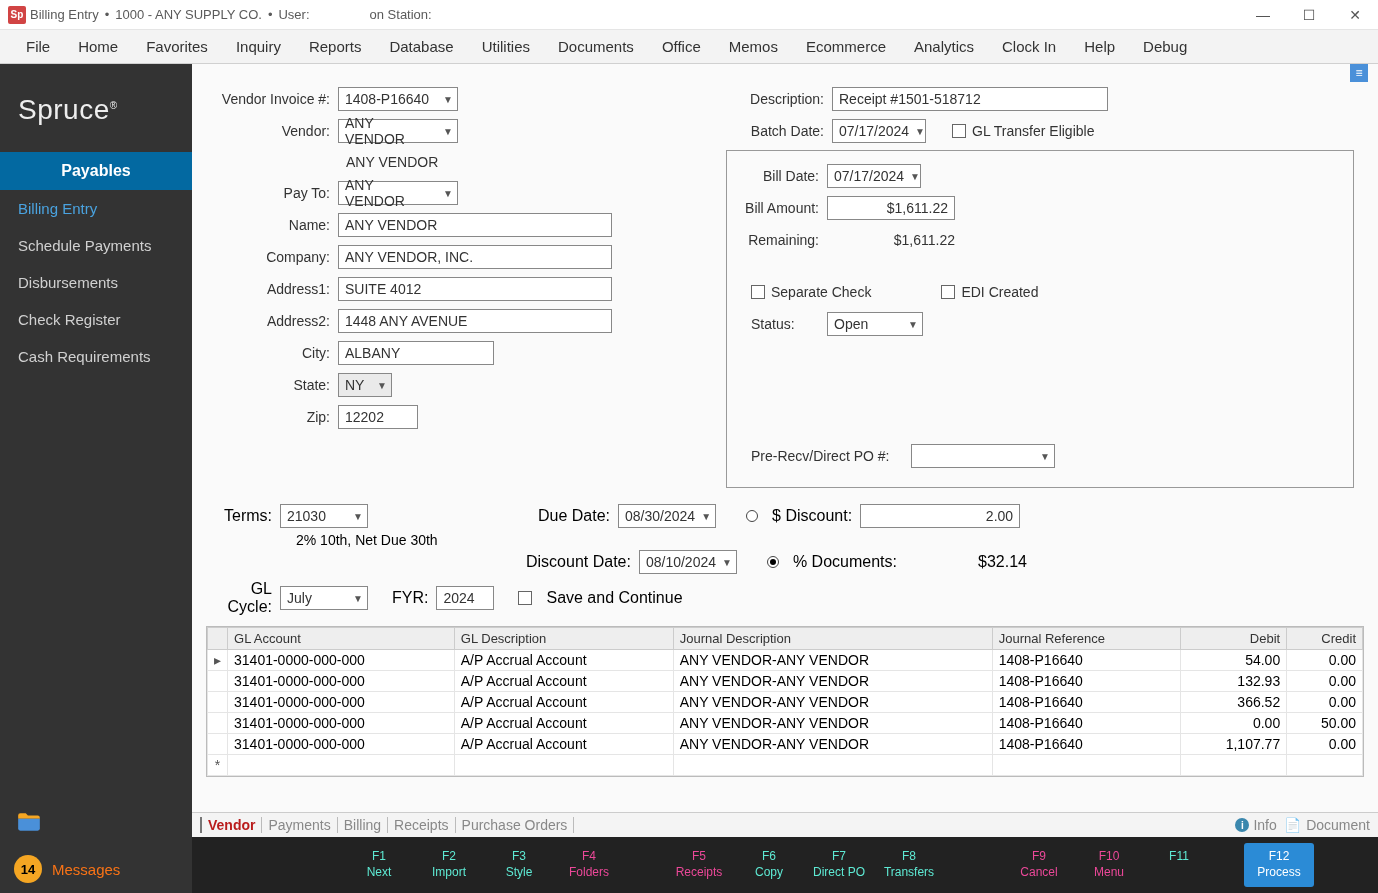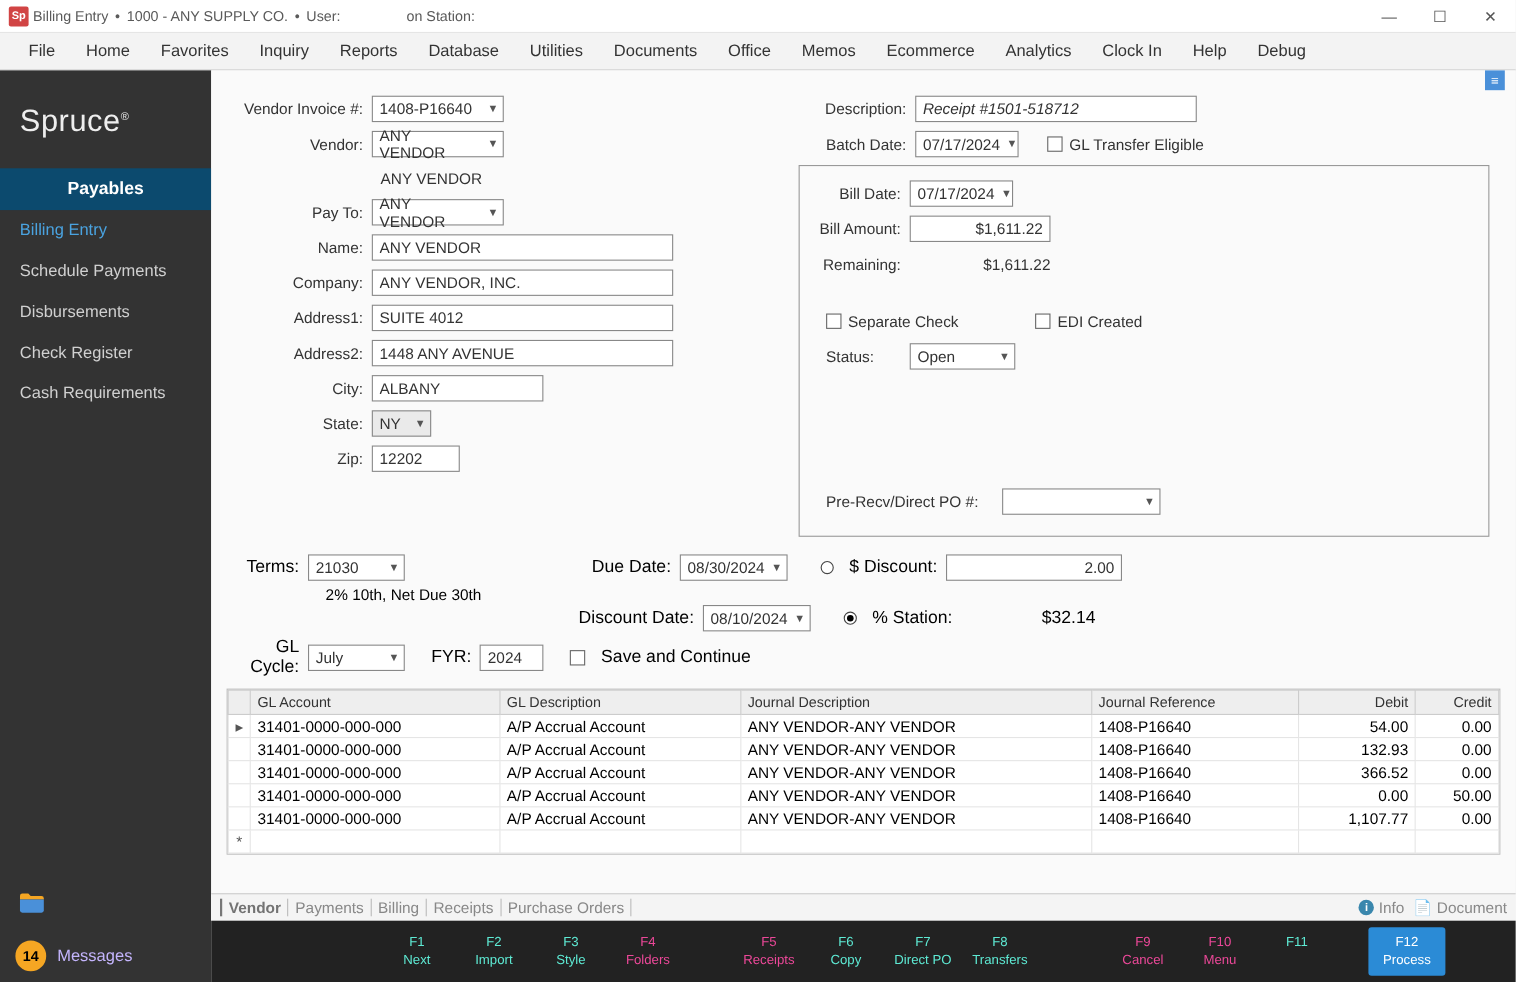--- a/index.html
+++ b/index.html
@@ -15,27 +15,27 @@
 .menubar { height: 34px; background: #f3f3f3; display: flex; align-items: center; padding: 0 12px; border-bottom: 1px solid #d0d0d0; }
 .menubar span { padding: 0 14px; color: #333; font-size: 15px; cursor: pointer; }
 
 
 .main { display: flex; height: calc(893px - 30px - 34px); }
 
 
 .sidebar { width: 192px; background: #333333; color: #fff; display: flex; flex-direction: column; }
 .brand { font-family: Georgia, serif; font-size: 28px; padding: 30px 18px 26px 18px; letter-spacing: 0.5px; color: #eee; position: relative; }
 .brand .reg { font-size: 10px; vertical-align: super; }
-.section-title { background: #0c4a6e; padding: 10px 16px; text-align: center; font-size: 16px; font-weight: 600; }
+.section-title { background: #0369a1; padding: 10px 16px; text-align: center; font-size: 16px; font-weight: 600; }
 .navitem { padding: 10px 18px; font-size: 15px; color: #d0d0d0; cursor: pointer; }
 .navitem.active { color: #4aa3e0; }
 .sidebar .flex { flex: 1; }
 .msgrow { display: flex; align-items: center; padding: 10px 14px; gap: 10px; }
 .msgbadge { width: 28px; height: 28px; border-radius: 50%; background: #f5a623; color: #000; display: flex; align-items: center; justify-content: center; font-size: 13px; font-weight: 600; }
-.msglabel { color: #c4b5fd; font-size: 15px; }
+.msglabel { color: #f97316; font-size: 15px; }
 .folder-icon-side { margin: 0 0 6px 16px; }
 .folder-icon-side svg { width: 26px; height: 26px; }
 
 
 .content { flex: 1; background: #fafafa; position: relative; display: flex; flex-direction: column; }
 
 .form-area { padding: 22px 24px 6px 24px; display: flex; gap: 10px; font-size: 14px; color: #333; }
 .colL { width: 500px; }
 .colR { flex: 1; }
 
@@ -71,21 +71,21 @@
 .grid td { border: 1px solid #e5e5e5; padding: 2px 6px; font-size: 14px; }
 .grid td.num { text-align: right; }
 .grid .marker { width: 18px; text-align: center; color: #555; }
 .grid tr.star td { color: #555; }
 
 .scrollspace { height: 10px; }
 
 
 .tabsrow { display: flex; align-items: center; padding: 4px 8px; font-size: 14px; color: #888; border-top: 1px solid #ccc; background: #f4f4f4; }
 .tabsrow .tab { padding: 0 6px; border-right: 1px solid #bbb; cursor: pointer; }
-.tabsrow .tab.active { color: #737373; font-weight: 600; border-left: 2px solid #777; padding-left: 6px; }
+.tabsrow .tab.active { color: #b91c1c; font-weight: 600; border-left: 2px solid #777; padding-left: 6px; }
 .tabsrow .spacer { flex: 1; }
 .tabsrow .info { display: flex; align-items: center; gap: 4px; color: #888; }
 .tabsrow .info .i { width: 14px; height: 14px; border-radius: 50%; background: #3a87ad; color: #fff; font-size: 10px; display: flex; align-items: center; justify-content: center; font-weight: bold; }
 
 
 .fkeys { background: #222; height: 56px; display: flex; align-items: center; padding: 0 12px; gap: 0; }
 .fkey { width: 70px; text-align: center; color: #5eead4; font-size: 12px; line-height: 1.3; padding: 6px 0; cursor: pointer; }
 .fkey.enabled { color: #ec4899; }
 .fkey.primary { background: #2b8bd6; color: #fff; border-radius: 3px; }
 .fkeys .gap { width: 20px; }
@@ -211,21 +211,21 @@
           </div>
         <div class="row">
             <div class="lbl">Zip:</div>
             <input type="text" class="readonly" style="width: 80px;" readonly="" value="12202">
           </div>
       </div>
 
       <div class="colR">
         <div class="row">
           <div class="lbl-r">Description:</div>
-          <input type="text" style="width: 256px; font-style: italic;" value="Receipt #1501-518712">
+          <input type="text" style="width: 276px;" value="Receipt #1501-518712">
         </div>
         <div class="row">
           <div class="lbl-r">Batch Date:</div>
           <div class="select" style="width:94px">
               <span>07/17/2024</span>
               <span class="arrow">▼</span>
             </div>
           <span style="width:26px"></span>
           <span class="chk"></span>
           <span>GL Transfer Eligible</span>
@@ -300,21 +300,21 @@
     <div class="terms-row" style="margin-top:-8px">
       <div class="group" style="margin-left:310px">
         <span>Discount Date:</span>
         <div class="select" style="width:98px">
             <span>08/10/2024</span>
             <span class="arrow">▼</span>
           </div>
       </div>
       <div class="group">
         <span class="radio on"></span>
-        <span>% Station:</span>
+        <span>% Documents:</span>
         <span style="width:122px;text-align:right;display:inline-block">$32.14</span>
       </div>
     </div>
 
     <div class="gl-row">
       <div class="group">
         <span style="width:56px;text-align:right">GL Cycle:</span>
         <div class="select" style="width:88px">
             <span>July</span>
             <span class="arrow">▼</span>

